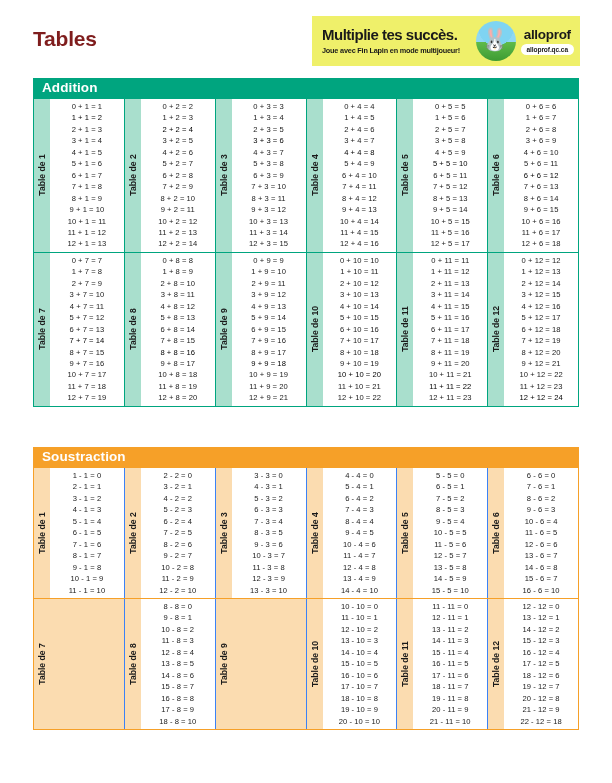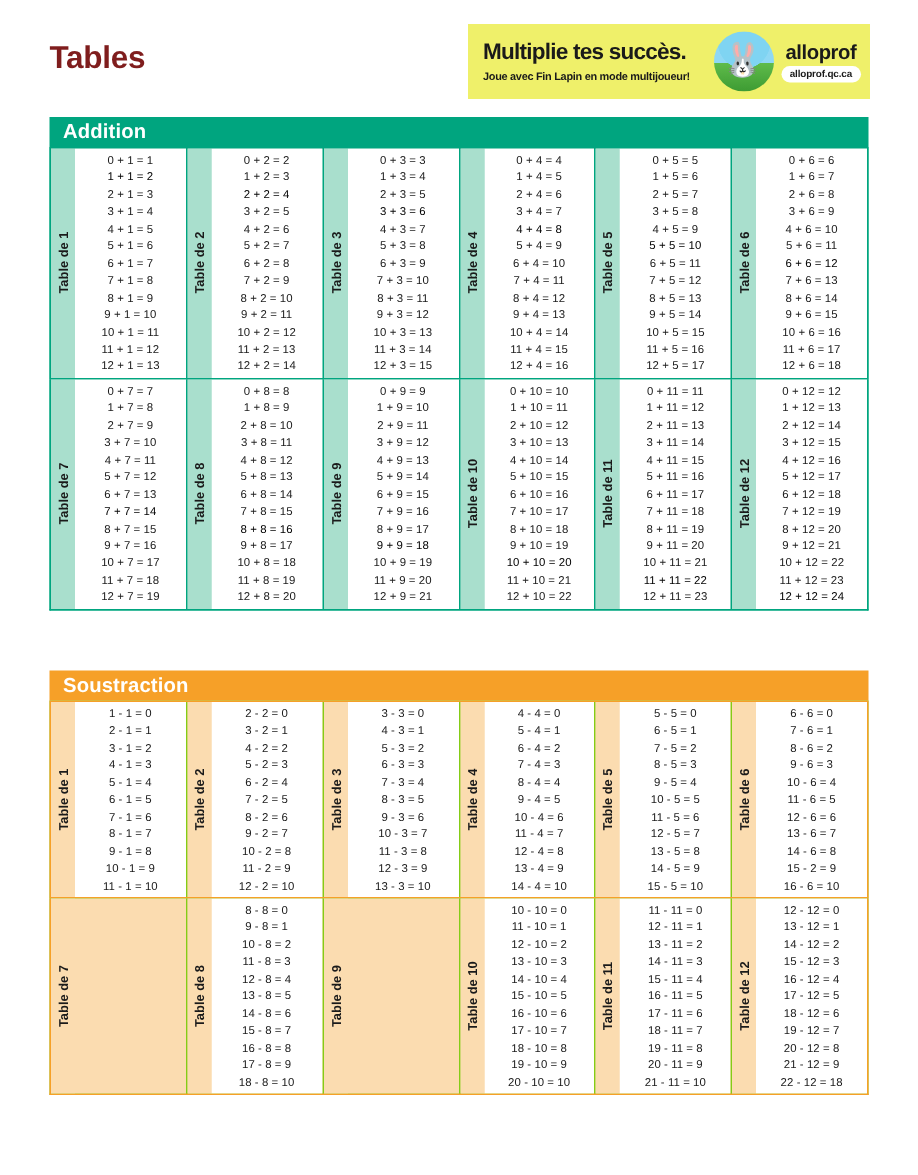--- a/index.html
+++ b/index.html
@@ -117,21 +117,21 @@
     gap:1px;
   }
   #addition-section .grid.second{border-top:none;}
   #addition-section .tbl{background:#a9dfcd;}
   #addition-section .tbl-label{background:#a9dfcd;}
 
   
   #soustraction-section{top:447px;}
   #soustraction-section .section-header{background:#f6a028;}
   #soustraction-section .grid{
-    background:#84cc16;
+    background:#3b82f6;
     border:1px solid #f6a028;
     gap:1px;
   }
   #soustraction-section .grid.second{border-top:none;}
   #soustraction-section .tbl{background:#fbdcb0;}
   #soustraction-section .tbl-label{background:#fbdcb0;}
 </style>
 </head>
 <body>
 
@@ -501,21 +501,21 @@
         <div class="tbl-rows">
           <div class="row-line">6 - 6 = 0</div>
           <div class="row-line">7 - 6 = 1</div>
           <div class="row-line">8 - 6 = 2</div>
           <div class="row-line">9 - 6 = 3</div>
           <div class="row-line">10 - 6 = 4</div>
           <div class="row-line">11 - 6 = 5</div>
           <div class="row-line">12 - 6 = 6</div>
           <div class="row-line">13 - 6 = 7</div>
           <div class="row-line">14 - 6 = 8</div>
-          <div class="row-line">15 - 2 = 9</div>
+          <div class="row-line">15 - 6 = 7</div>
           <div class="row-line">16 - 6 = 10</div>
         </div>
       </div>
     </div>
   <div class="grid second">
       <div class="tbl">
         <div class="tbl-label">
           <span>Table de 7</span>
         </div>
       </div>

